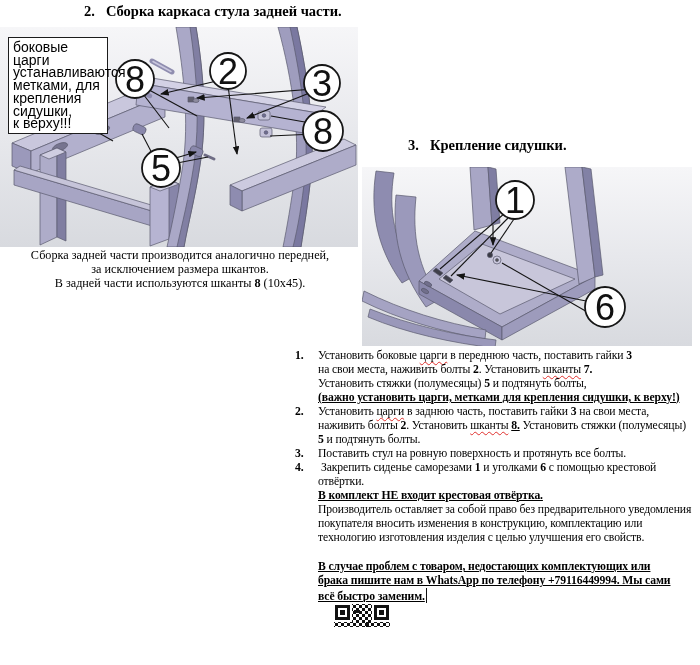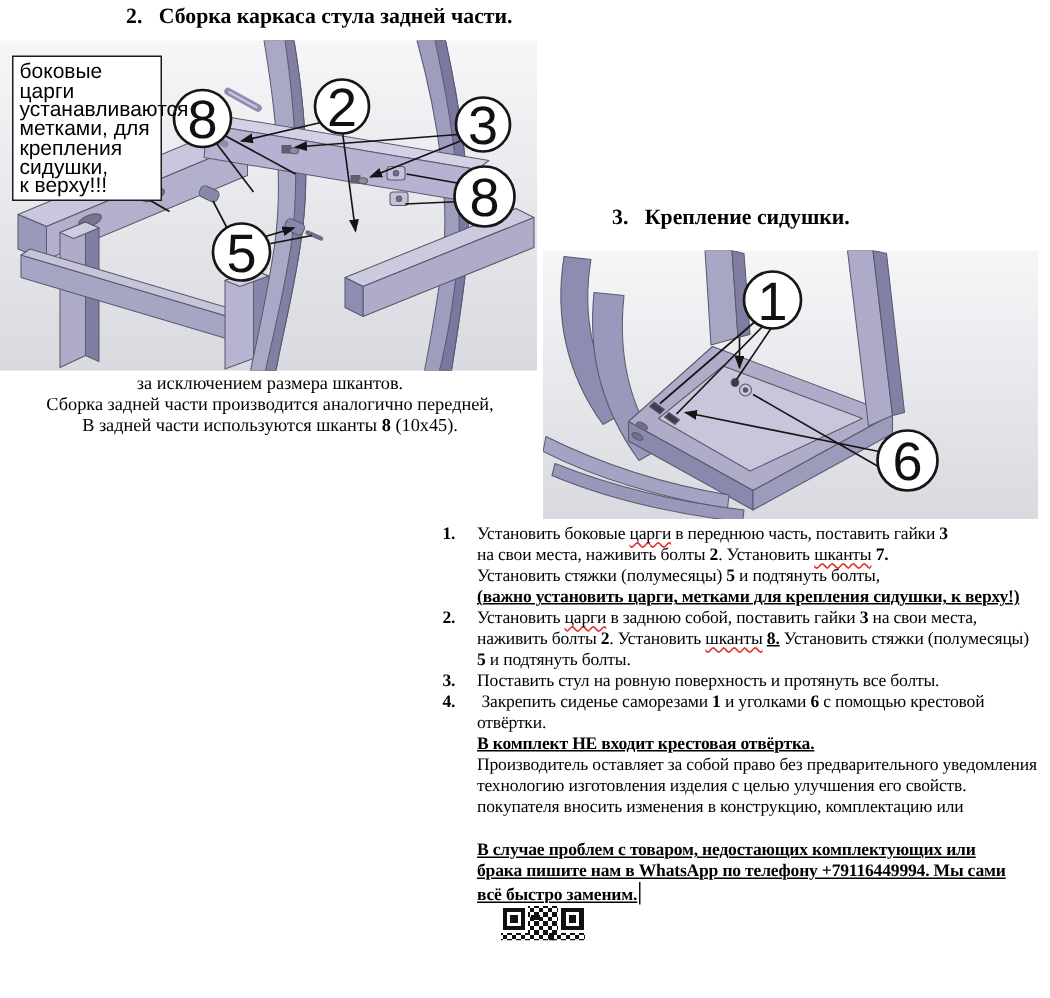--- a/index.html
+++ b/index.html
@@ -149,22 +149,22 @@
     <div class="notebox">
       <div>боковые царги</div>
       <div>устанавливаются</div>
       <div>метками, для</div>
       <div>крепления сидушки,</div>
       <div>к верху!!!</div>
     </div>
   </div>
 
   <div class="caption">
+    <div class="ln">Сборка задней части производится аналогично передней,</div>
     <div class="ln">за исключением размера шкантов.</div>
-    <div class="ln">Сборка задней части производится аналогично передней,</div>
     <div class="ln"><span class="n">В задней части используются шканты </span><span class="b">8</span><span class="n"> (10x45).</span></div>
   </div>
 
   <div class="h3head">
     <span class="hnum">3.</span><span>Крепление сидушки.</span>
   </div>
 
   <div class="d2">
     <svg width="330" height="179" viewBox="0 0 330 179">
       <defs>
@@ -223,40 +223,40 @@
       <span class="txt">
         <div class="ln"><span class="n">Установить боковые </span><span class="sq">царги</span><span class="n"> в переднюю часть, поставить гайки </span><span class="b">3</span></div>
         <div class="ln"><span class="n">на свои места, наживить болты </span><span class="b">2</span><span class="n">. Установить </span><span class="sq">шканты</span><span class="n"> </span><span class="b">7.</span></div>
         <div class="ln"><span class="n">Установить стяжки (полумесяцы) </span><span class="b">5</span><span class="n"> и подтянуть болты,</span></div>
         <div class="ln"><span class="bu">(важно установить царги, метками для крепления сидушки, к верху!)</span></div>
       </span>
     </div>
     <div class="li">
       <span class="num">2.</span>
       <span class="txt">
-        <div class="ln"><span class="n">Установить </span><span class="sq">царги</span><span class="n"> в заднюю собой, поставить гайки </span><span class="b">3</span><span class="n"> на свои места,</span></div>
+        <div class="ln"><span class="n">Установить </span><span class="sq">царги</span><span class="n"> в заднюю часть, поставить гайки </span><span class="b">3</span><span class="n"> на свои места,</span></div>
         <div class="ln"><span class="n">наживить болты </span><span class="b">2</span><span class="n">. Установить </span><span class="sq">шканты</span><span class="n"> </span><span class="bu">8.</span><span class="n"> Установить стяжки (полумесяцы)</span></div>
         <div class="ln"><span class="b">5</span><span class="n"> и подтянуть болты.</span></div>
       </span>
     </div>
     <div class="li">
       <span class="num">3.</span>
       <span class="txt">
         <div class="ln"><span class="n">Поставить стул на ровную поверхность и протянуть все болты.</span></div>
       </span>
     </div>
     <div class="li">
       <span class="num">4.</span>
       <span class="txt">
         <div class="ln ind"><span class="n">Закрепить сиденье саморезами </span><span class="b">1</span><span class="n"> и уголками </span><span class="b">6</span><span class="n"> с помощью крестовой</span></div>
         <div class="ln"><span class="n">отвёртки.</span></div>
         <div class="ln"><span class="bu">В комплект НЕ входит крестовая отвёртка.</span></div>
         <div class="ln"><span class="n">Производитель оставляет за собой право без предварительного уведомления</span></div>
+        <div class="ln"><span class="n">покупателя вносить изменения в конструкцию, комплектацию или</span></div>
         <div class="ln"><span class="n">технологию изготовления изделия с целью улучшения его свойств.</span></div>
-        <div class="ln"><span class="n">покупателя вносить изменения в конструкцию, комплектацию или</span></div>
       </span>
     </div>
     <div class="blank"></div>
     <div class="warranty">
       <div class="ln"><span class="bu">В случае проблем с товаром, недостающих комплектующих или</span></div>
       <div class="ln"><span class="bu">брака пишите нам в WhatsApp по телефону +79116449994. Мы сами</span></div>
       <div class="ln"><span class="runs"><span class="bu">всё быстро заменим.</span></span><span class="cursor"></span></div>
     </div>
   </div>
 

